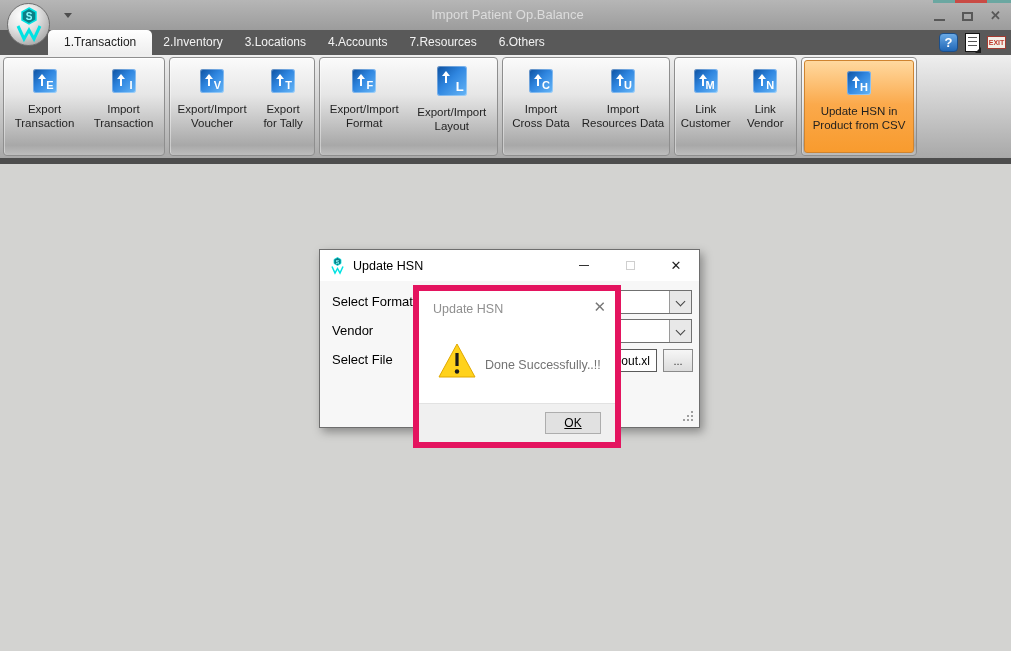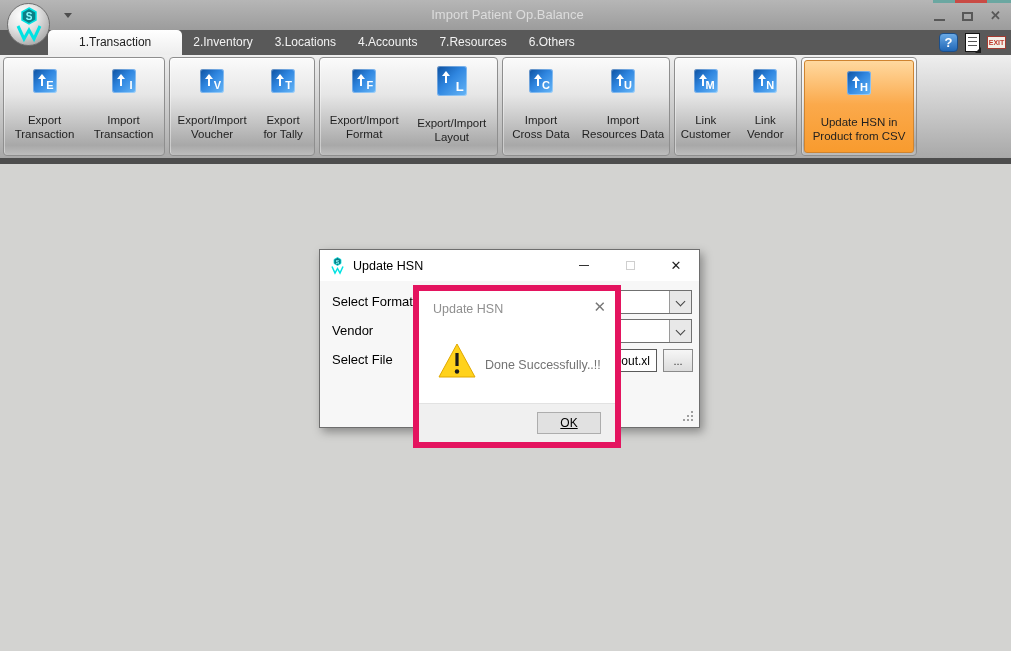--- a/index.html
+++ b/index.html
@@ -20,21 +20,21 @@
   
   .logo { position:absolute; left:7px; top:3px; width:43px; height:43px; border-radius:50%;
           background:radial-gradient(circle at 35% 28%, #ffffff 0%, #e3e3e3 40%, #8f8f8f 100%);
           border:1px solid #6f6f6f; z-index:30; display:flex; align-items:center; justify-content:center; }
   .qat-caret { position:absolute; left:64px; top:13px; width:0; height:0; z-index:30;
           border-left:4px solid transparent; border-right:4px solid transparent; border-top:5px solid #4e4e4e; }
 
   
   .tabstrip { height:25px; background:#595959; display:flex; align-items:stretch; padding-left:48px; }
   .tab { font-size:12px; color:#f2f2f2; line-height:25px; padding:0 11px; cursor:default; }
-  .tab.active { background:linear-gradient(#ffffff,#ededed); color:#222; border-radius:5px 5px 0 0; padding:0 31px; }
+  .tab.active { background:linear-gradient(#ffffff,#ededed); color:#222; border-radius:5px 5px 0 0; padding:0 16px; }
   .tab-right { margin-left:auto; display:flex; align-items:center; gap:7px; padding-right:5px; }
   .help-icon { width:19px; height:19px; border-radius:4px; border:1px solid #1c4f8a;
                background:linear-gradient(#6aaae6,#2167b6); color:#fff; font-size:13px; font-weight:bold;
                display:flex; align-items:center; justify-content:center; }
   .notes-icon { position:relative; width:15px; height:19px; background:#fff; border:1px solid #141414; }
   .notes-icon::before { content:""; position:absolute; left:2px; right:2px; top:3px; height:9px;
                background:repeating-linear-gradient(#555 0 1px, transparent 1px 4px); }
   .notes-icon::after { content:""; position:absolute; right:-2px; bottom:-2px; width:0; height:0;
                border-left:6px solid transparent; border-bottom:6px solid #1a1a1a; }
   .exit-icon { width:19px; height:13px; background:#f3efe7; border:1px solid #a33b31; color:#c0392b;
@@ -42,21 +42,21 @@
 
   
   .ribbon { height:103px; background:linear-gradient(#efefef,#c9c9c9 55%,#a8a8a8); display:flex; gap:4px;
             padding:2px 3px; }
   .rgroup { height:99px; border:1px solid #8e8e8e; border-radius:4px; display:flex; justify-content:center;
             gap:2px; padding:0 2px;
             background:linear-gradient(180deg,#fbfbfb 0%,#e6e6e6 38%,#d2d2d2 55%,#a8a8a8 90%,#bdbdbd 100%);
             box-shadow:inset 0 1px 0 rgba(255,255,255,.85), inset 1px 0 0 rgba(255,255,255,.4); }
   .g1{width:162px} .g2{width:146px} .g3{width:179px} .g4{width:168px} .g5{width:123px} .g6{width:116px}
   .rbtn { display:flex; flex-direction:column; align-items:center; padding-top:11px; cursor:default; }
-  .rbtn .label { margin-top:20px; font-size:11.5px; line-height:14px; color:#1f1f1f; text-align:center; }
+  .rbtn .label { margin-top:9px; font-size:11.5px; line-height:14px; color:#1f1f1f; text-align:center; }
   .w78{width:78px} .w86{width:86px} .w62{width:62px} .w88{width:88px} .w72{width:72px} .w58{width:58px}
   .bicon { position:relative; width:24px; height:24px; border-radius:3px; flex:none;
            background:linear-gradient(135deg,#0c4f9e 0%,#2f86e0 45%,#67b6f7 100%);
            box-shadow:inset 0 0 0 1px rgba(255,255,255,.35); }
   .bicon::before { content:""; position:absolute; left:5px; top:5px; width:0; height:0;
            border-left:4px solid transparent; border-right:4px solid transparent; border-bottom:5px solid #fff; }
   .bicon::after { content:""; position:absolute; left:8px; top:10px; width:2px; height:7px; background:#fff; }
   .bicon .letter { position:absolute; right:3px; bottom:2px; font-size:11px; font-weight:bold; color:#fff; }
   .bicon.big { width:30px; height:30px; margin-top:-3px; }
   .bicon.big .letter { font-size:13px; }
@@ -93,21 +93,21 @@
 
   
   .msgbox { position:absolute; left:413px; top:285px; width:208px; height:163px; background:#fff;
             border:6px solid #e4145f; z-index:40; }
   .mb-title { position:absolute; left:14px; top:11px; font-size:12.5px; color:#8f8f8f; }
   .mb-close { position:absolute; right:9px; top:7px; font-size:15px; color:#777; }
   .warning-icon { position:absolute; left:18px; top:51px; }
   .mb-message { position:absolute; left:66px; top:67px; font-size:12.5px; color:#737373; }
   .mb-footer { position:absolute; left:0; right:0; bottom:0; height:39px; background:#f0f0f0;
                border-top:1px solid #e2e2e2; }
-  .ok-btn { position:absolute; right:14px; top:8px; width:64px; height:22px; background:#e1e1e1;
+  .ok-btn { position:absolute; right:14px; top:8px; width:56px; height:22px; background:#e1e1e1;
             border:1px solid #adadad; font-size:12px; color:#000; display:flex; align-items:center;
             justify-content:center;text-decoration:underline; }
 </style>
 </head>
 <body>
 
 <div class="window">
 
   <div class="titlebar">
     <div class="window-title">Import Patient Op.Balance</div>

